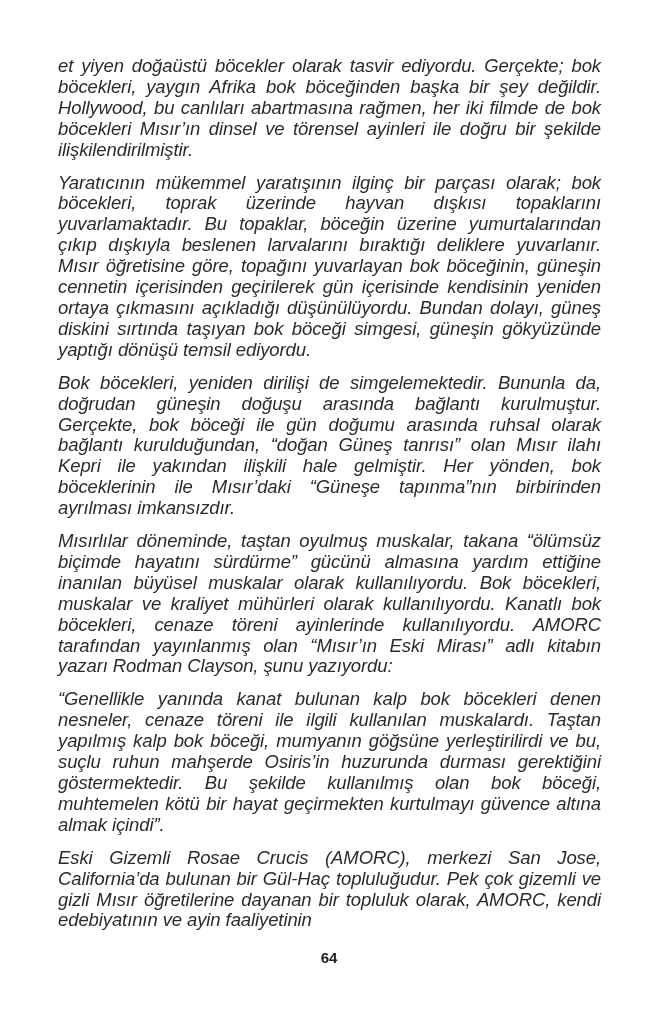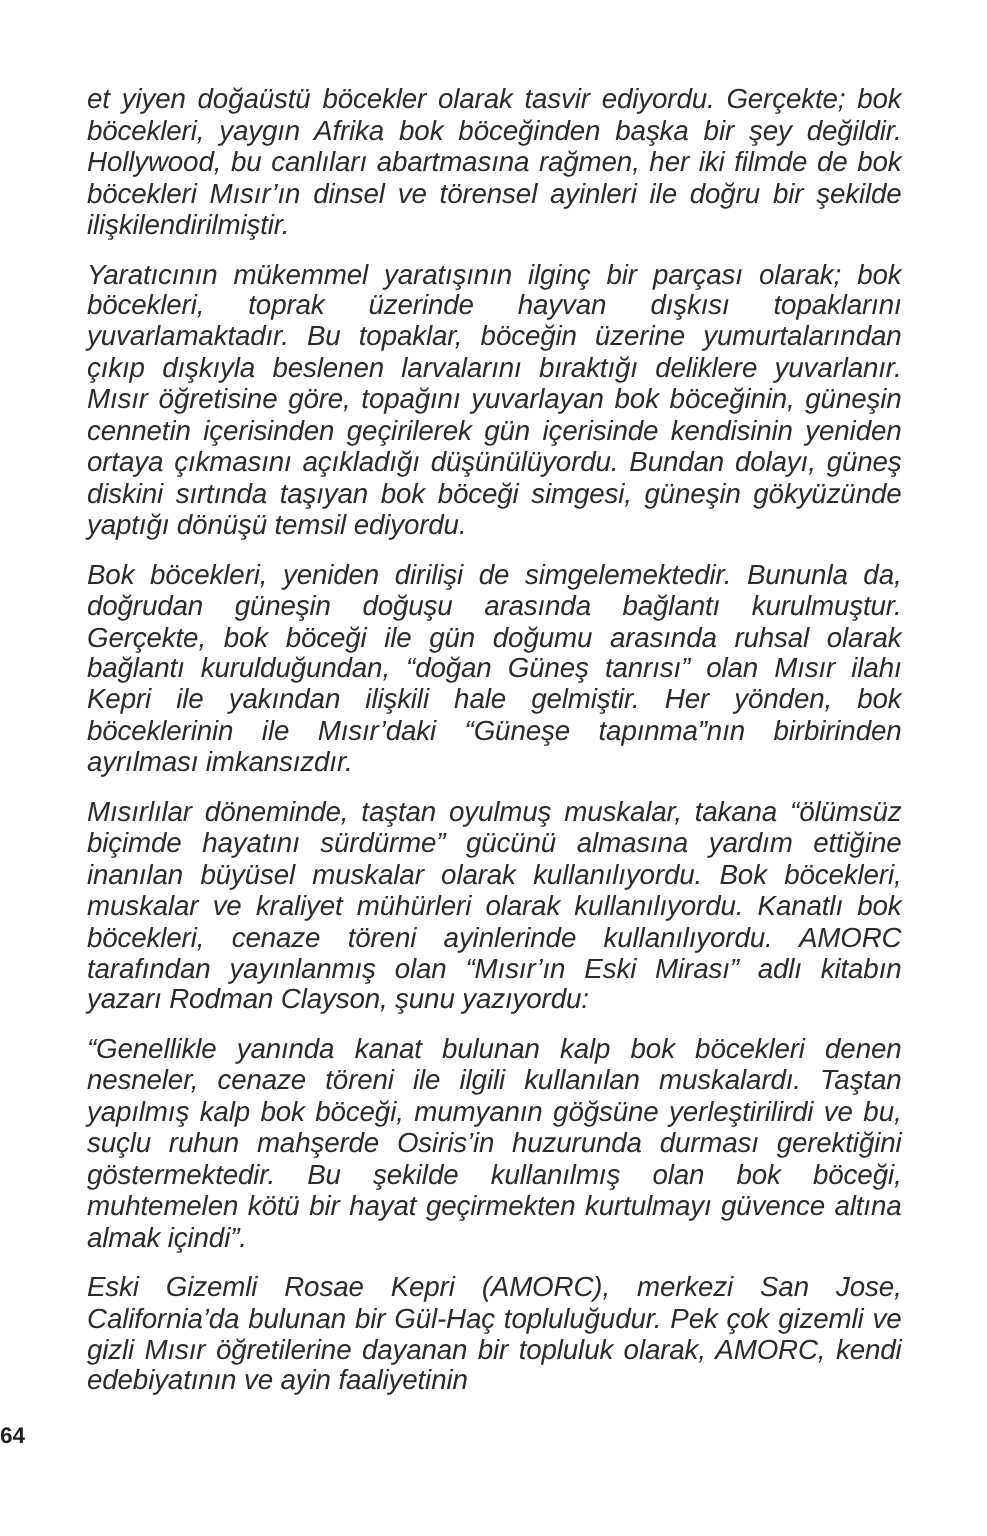--- a/index.html
+++ b/index.html
@@ -32,37 +32,37 @@
     margin: 0 0 12px 0;
   }
   .text-block p:last-child {
     margin-bottom: 0;
   }
   .footer {
     position: absolute;
     left: 0;
     right: 0;
     bottom: 25px;
-    text-align: left;
+    text-align: center;
   }
   .page-number {
     font-style: normal;
     font-weight: 600;
     font-size: 15px;
     color: #1e1e1e;
   }
 </style>
 </head>
 <body>
 
 <div class="page">
   <div class="text-block">
     <p>et yiyen doğaüstü böcekler olarak tasvir ediyordu. Gerçekte; bok böcekleri, yaygın Afrika bok böceğinden başka bir şey değildir. Hollywood, bu canlıları abartmasına rağmen, her iki filmde de bok böcekleri Mısır’ın dinsel ve törensel ayinleri ile doğru bir şekilde ilişkilendirilmiştir.</p>
     <p>Yaratıcının mükemmel yaratışının ilginç bir parçası olarak; bok böcekleri, toprak üzerinde hayvan dışkısı topaklarını yuvarlamaktadır. Bu topaklar, böceğin üzerine yumurtalarından çıkıp dışkıyla beslenen larvalarını bıraktığı deliklere yuvarlanır. Mısır öğretisine göre, topağını yuvarlayan bok böceğinin, güneşin cennetin içerisinden geçirilerek gün içerisinde kendisinin yeniden ortaya çıkmasını açıkladığı düşünülüyordu. Bundan dolayı, güneş diskini sırtında taşıyan bok böceği simgesi, güneşin gökyüzünde yaptığı dönüşü temsil ediyordu.</p>
     <p>Bok böcekleri, yeniden dirilişi de simgelemektedir. Bununla da, doğrudan güneşin doğuşu arasında bağlantı kurulmuştur. Gerçekte, bok böceği ile gün doğumu arasında ruhsal olarak bağlantı kurulduğundan, “doğan Güneş tanrısı” olan Mısır ilahı Kepri ile yakından ilişkili hale gelmiştir. Her yönden, bok böceklerinin ile Mısır’daki “Güneşe tapınma”nın birbirinden ayrılması imkansızdır.</p>
     <p>Mısırlılar döneminde, taştan oyulmuş muskalar, takana “ölümsüz biçimde hayatını sürdürme” gücünü almasına yardım ettiğine inanılan büyüsel muskalar olarak kullanılıyordu. Bok böcekleri, muskalar ve kraliyet mühürleri olarak kullanılıyordu. Kanatlı bok böcekleri, cenaze töreni ayinlerinde kullanılıyordu. AMORC tarafından yayınlanmış olan “Mısır’ın Eski Mirası” adlı kitabın yazarı Rodman Clayson, şunu yazıyordu:</p>
     <p>“Genellikle yanında kanat bulunan kalp bok böcekleri denen nesneler, cenaze töreni ile ilgili kullanılan muskalardı. Taştan yapılmış kalp bok böceği, mumyanın göğsüne yerleştirilirdi ve bu, suçlu ruhun mahşerde Osiris’in huzurunda durması gerektiğini göstermektedir. Bu şekilde kullanılmış olan bok böceği, muhtemelen kötü bir hayat geçirmekten kurtulmayı güvence altına almak içindi”.</p>
-    <p>Eski Gizemli Rosae Kepri (AMORC), merkezi San Jose, California’da bulunan bir Gül-Haç topluluğudur. Pek çok gizemli ve gizli Mısır öğretilerine dayanan bir topluluk olarak, AMORC, kendi edebiyatının ve ayin faaliyetinin</p>
+    <p>Eski Gizemli Rosae Crucis (AMORC), merkezi San Jose, California’da bulunan bir Gül-Haç topluluğudur. Pek çok gizemli ve gizli Mısır öğretilerine dayanan bir topluluk olarak, AMORC, kendi edebiyatının ve ayin faaliyetinin</p>
   </div>
   <div class="footer">
     <span class="page-number">64</span>
   </div>
 </div>
 
 </body></html>

